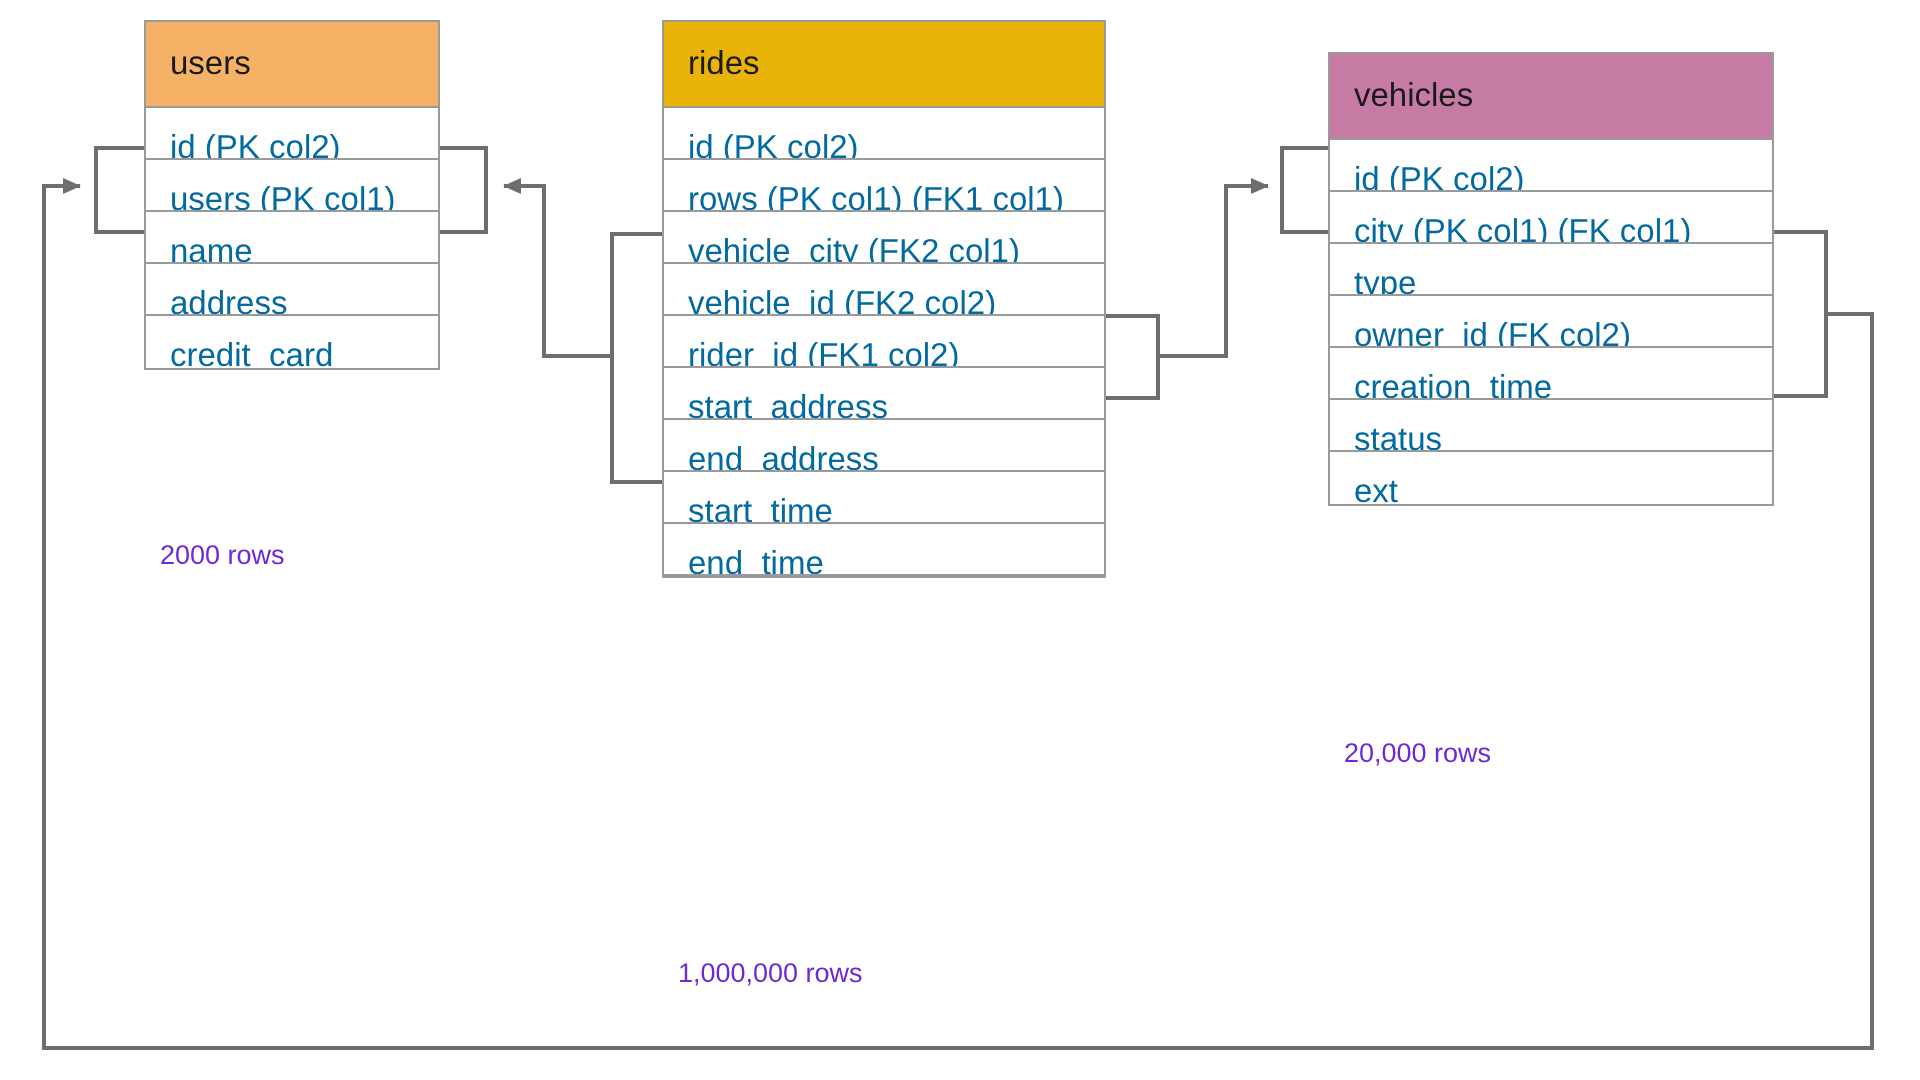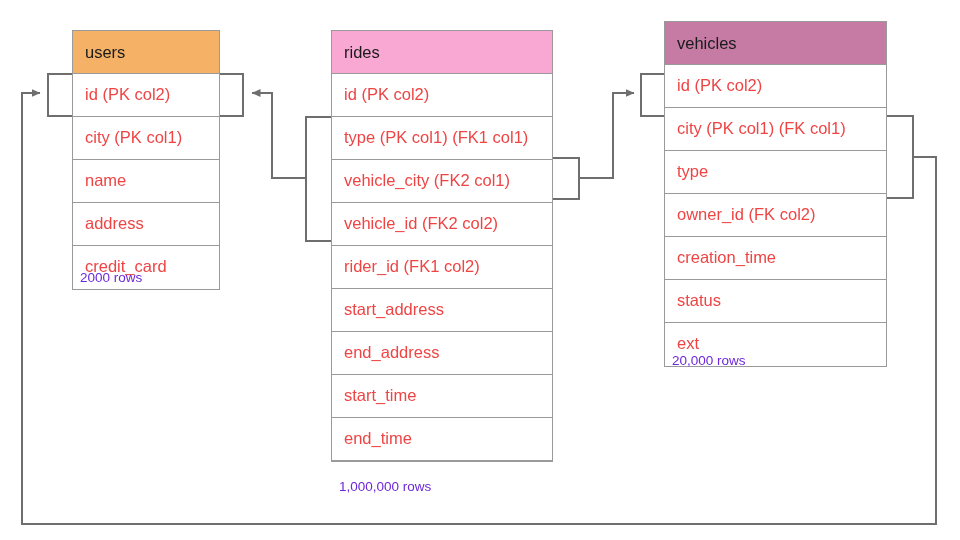--- a/index.html
+++ b/index.html
@@ -21,40 +21,39 @@
     top: 0;
     width: 960px;
     height: 540px;
   }
   .table-box {
     position: absolute;
     box-sizing: border-box;
     border: 1px solid #9a9a9a;
     background: #ffffff;
     z-index: 2;
-    margin-top: 20px;
   }
   .table-header {
     box-sizing: border-box;
     height: 43px;
     line-height: 43px;
     padding: 0 0 0 12px;
     font-size: 16.5px;
     color: #1a1a1a;
     border-bottom: 1px solid #9a9a9a;
     white-space: nowrap;
     overflow: hidden;
   }
   .table-row {
     box-sizing: border-box;
-    height: 43px;
+    height: 26px;
     line-height: 41.5px;
     padding: 0 0 0 12px;
     font-size: 16.5px;
-    color: #ef4444;
+    color: #0369a1;
     border-bottom: 1px solid #9a9a9a;
     background: #ffffff;
     white-space: nowrap;
     overflow: hidden;
   }
   .table-row.last {
     border-bottom: none;
   }
   .row-count {
     position: absolute;
@@ -96,50 +95,50 @@
       <path d="M887,116 L913,116 L913,198 L887,198"></path>
       <path d="M913,157 L936,157 L936,524 L22,524 L22,93 L40,93" marker-end="url(#arrow-right)"></path>
     </g>
   </svg>
 
   <div class="table-box" style="left:72px; top:10px; width:148px;">
     <div class="table-header" style="background:#f5b266;">
       <span>users</span>
     </div>
     <div class="table-row">id (PK col2)</div>
-    <div class="table-row">city (PK col1)</div>
+    <div class="table-row">users (PK col1)</div>
     <div class="table-row">name</div>
     <div class="table-row">address</div>
     <div class="table-row last">credit_card</div>
   </div>
   <div class="row-count" style="left:80px; top:270px;">2000 rows</div>
 
   <div class="table-box" style="left:331px; top:10px; width:222px;">
-    <div class="table-header" style="background:#f9a8d4;">
+    <div class="table-header" style="background:#eab308;">
       <span>rides</span>
     </div>
     <div class="table-row">id (PK col2)</div>
-    <div class="table-row">type (PK col1) (FK1 col1)</div>
+    <div class="table-row">rows (PK col1) (FK1 col1)</div>
     <div class="table-row">vehicle_city (FK2 col1)</div>
     <div class="table-row">vehicle_id (FK2 col2)</div>
     <div class="table-row">rider_id (FK1 col2)</div>
     <div class="table-row">start_address</div>
     <div class="table-row">end_address</div>
     <div class="table-row">start_time</div>
     <div class="table-row">end_time</div>
   </div>
   <div class="row-count" style="left:339px; top:479px;">1,000,000 rows</div>
 
-  <div class="table-box" style="left:664px; top:1px; width:223px;">
+  <div class="table-box" style="left:664px; top:26px; width:223px;">
     <div class="table-header" style="background:#c57ba4;">
       <span>vehicles</span>
     </div>
     <div class="table-row">id (PK col2)</div>
     <div class="table-row">city (PK col1) (FK col1)</div>
     <div class="table-row">type</div>
     <div class="table-row">owner_id (FK col2)</div>
     <div class="table-row">creation_time</div>
     <div class="table-row">status</div>
     <div class="table-row last">ext</div>
   </div>
-  <div class="row-count" style="left:672px; top:353px;">20,000 rows</div>
+  <div class="row-count" style="left:672px; top:369px;">20,000 rows</div>
 
 </div>
 
 </body></html>

